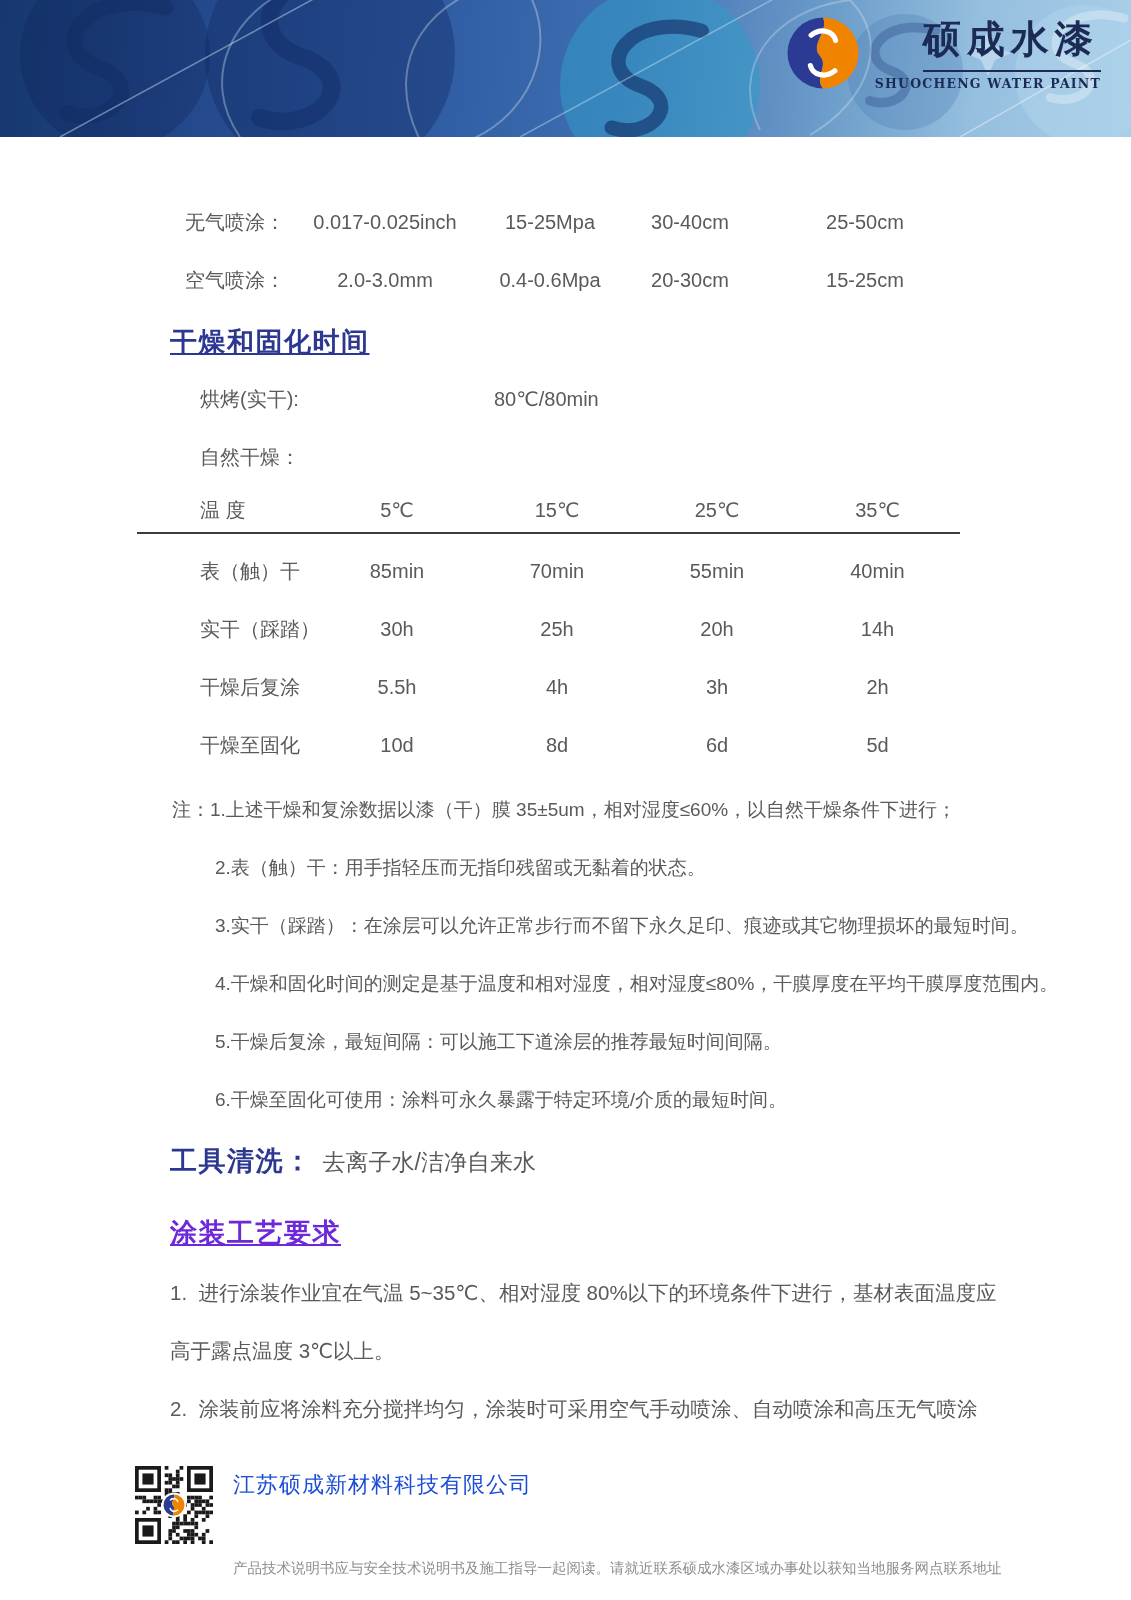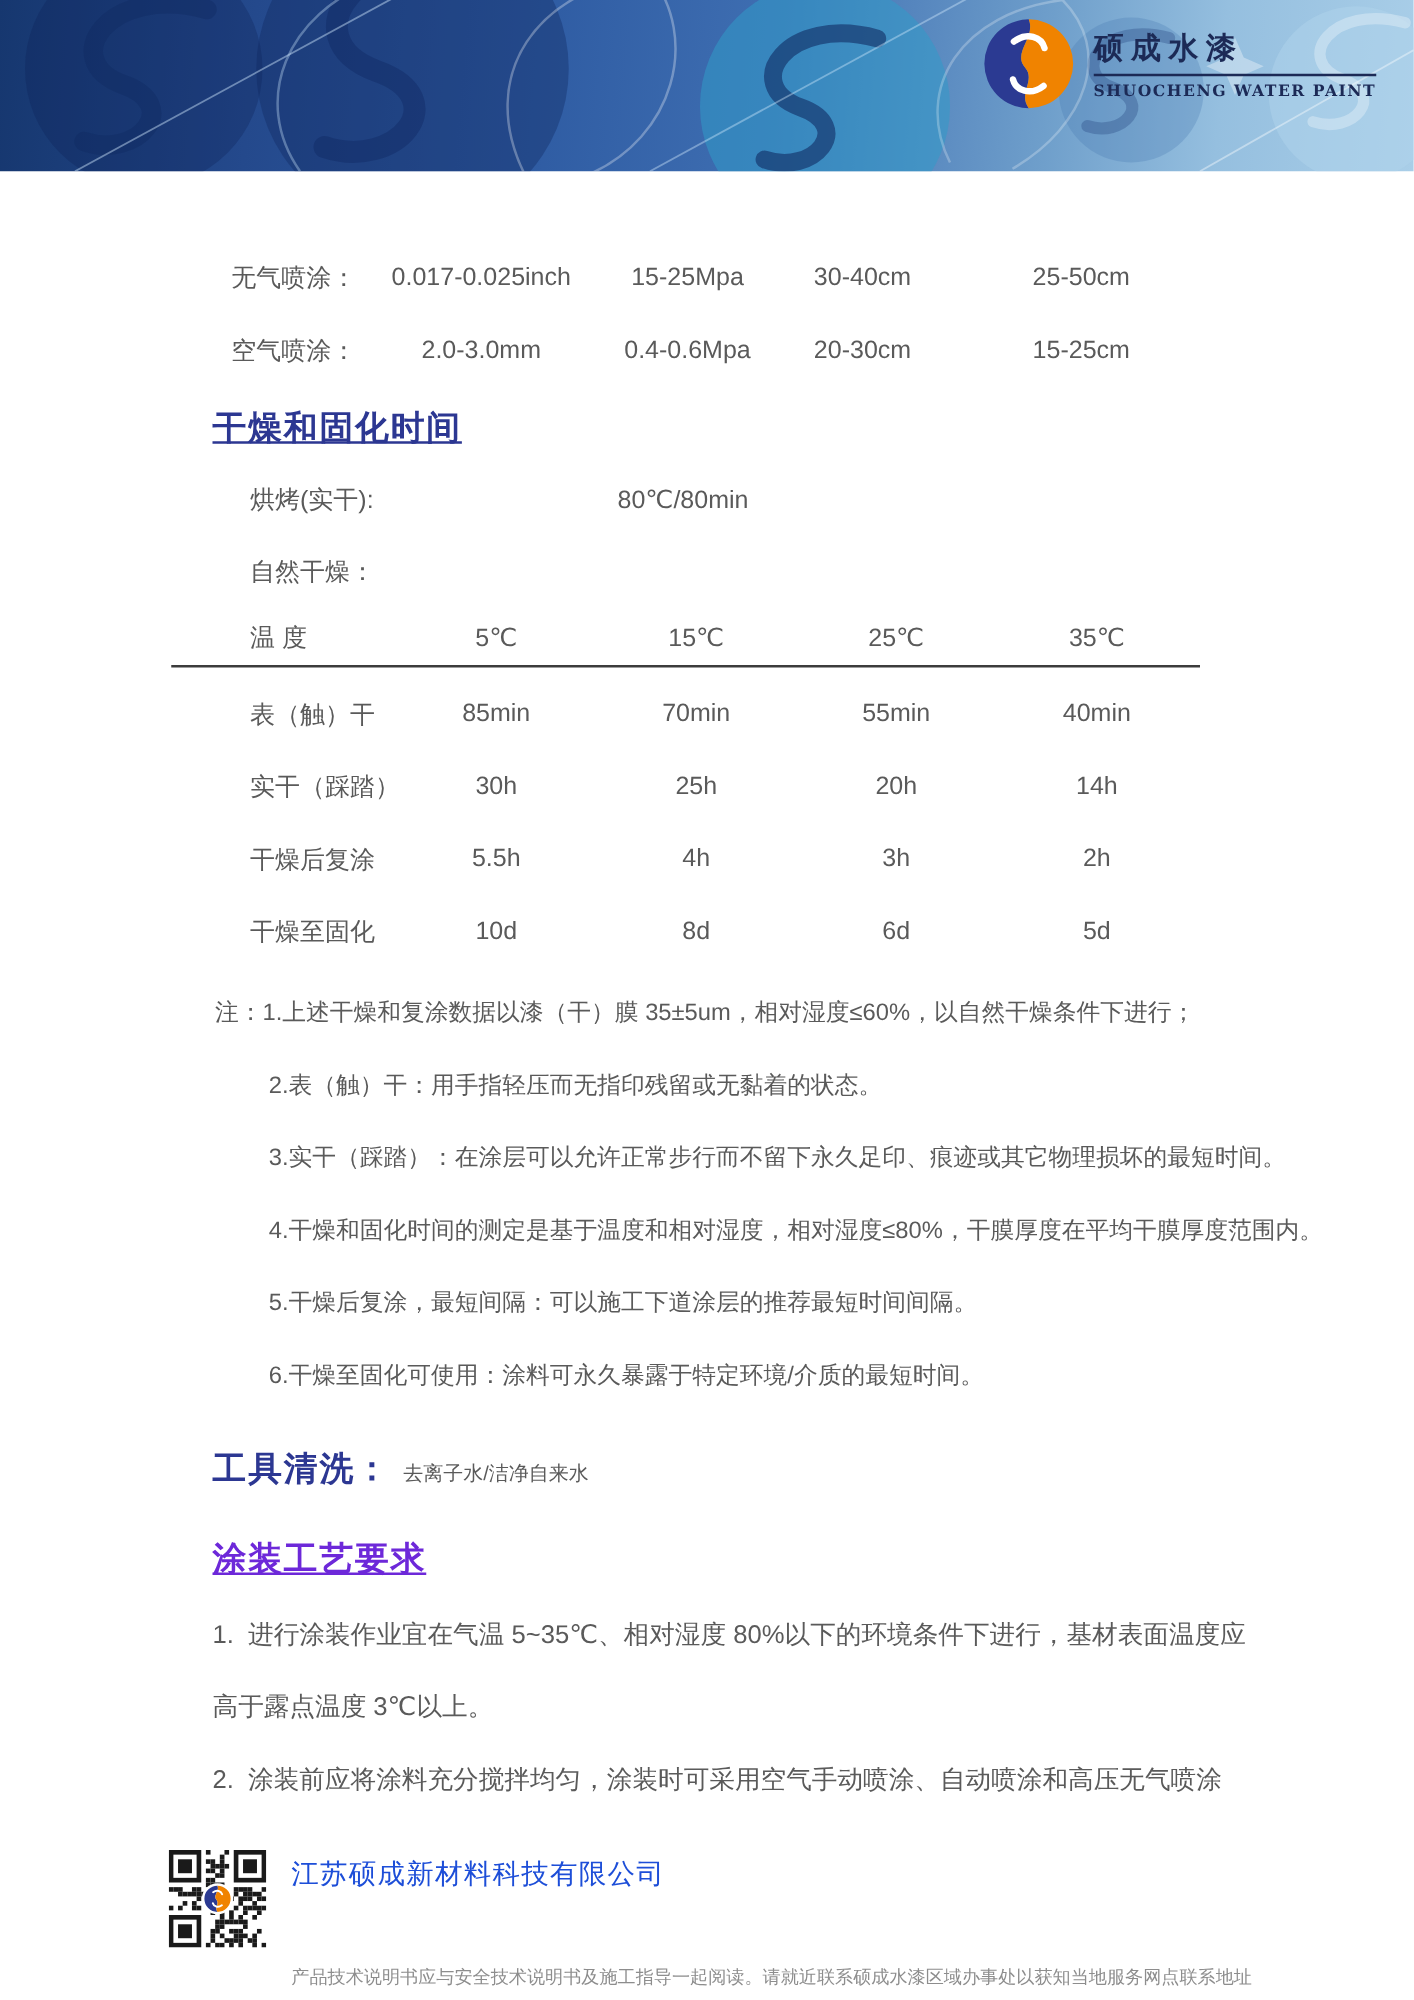--- a/index.html
+++ b/index.html
@@ -18,23 +18,24 @@
   }
   .banner-art { position:absolute; left:0; top:0; width:1131px; height:137px; }
   .logo-area {
     position:absolute; right:30px; top:14px;
     display:flex; align-items:center; gap:15px;
   }
   .logo-mark { width:74px; height:74px; }
   .logo-text { display:flex; flex-direction:column; }
   .logo-cn {
     font-family:Liberation Mono, monospace;
-    font-size:24px; font-weight:bold; color:#1c2a56;
+    font-size:38px; font-weight:bold; color:#1c2a56;
     letter-spacing:6px; padding-bottom:5px; border-bottom:2px solid #1c2a56;
     white-space:pre;
+    margin-left:48px;
   }
   .logo-en {
     font-family:"DejaVu Serif","Liberation Serif",serif;
     font-size:12.5px; font-weight:bold; color:#1c2a56;
     letter-spacing:1.2px; margin-top:4px; white-space:pre;
   }
 
   
   .cellrow { display:grid; height:58px; align-items:center; font-size:20px; white-space:pre; }
   .cell-center { text-align:center; }
@@ -64,23 +65,23 @@
   .rowlabel { padding-left:63px; text-align:left; }
   .dry-body { margin-top:8px; }
   .dry-body .dry-grid { height:58px; }
 
   
   .notes { margin:7px 12px 0 172px; font-size:19px; }
   .note { height:58px; display:flex; align-items:center; white-space:pre; }
   .note.indent { padding-left:43px; }
 
   
-  .tools-row { margin:28px 0 0 170px; height:44px; display:flex; align-items:baseline; }
+  .tools-row { margin:14px 0 0 170px; height:44px; display:flex; align-items:baseline; }
   .tools-title { font-size:27px; color:#2c3792; font-weight:bold; letter-spacing:1.5px; white-space:pre; }
-  .tools-value { font-size:16px; margin-left:10px; white-space:pre; }
+  .tools-value { font-size:23px; margin-left:10px; white-space:pre; }
 
   .title-process { margin-top:28px; }
 
   
   .process-lines { margin:13px 0 0 170px; font-size:20.5px; }
   .p-line { height:58px; display:flex; align-items:center; white-space:pre; }
 
   
   .footer { margin:28px 0 0 135px; display:flex; align-items:flex-start; }
   .qr { width:78px; height:78px; flex:0 0 78px; }

